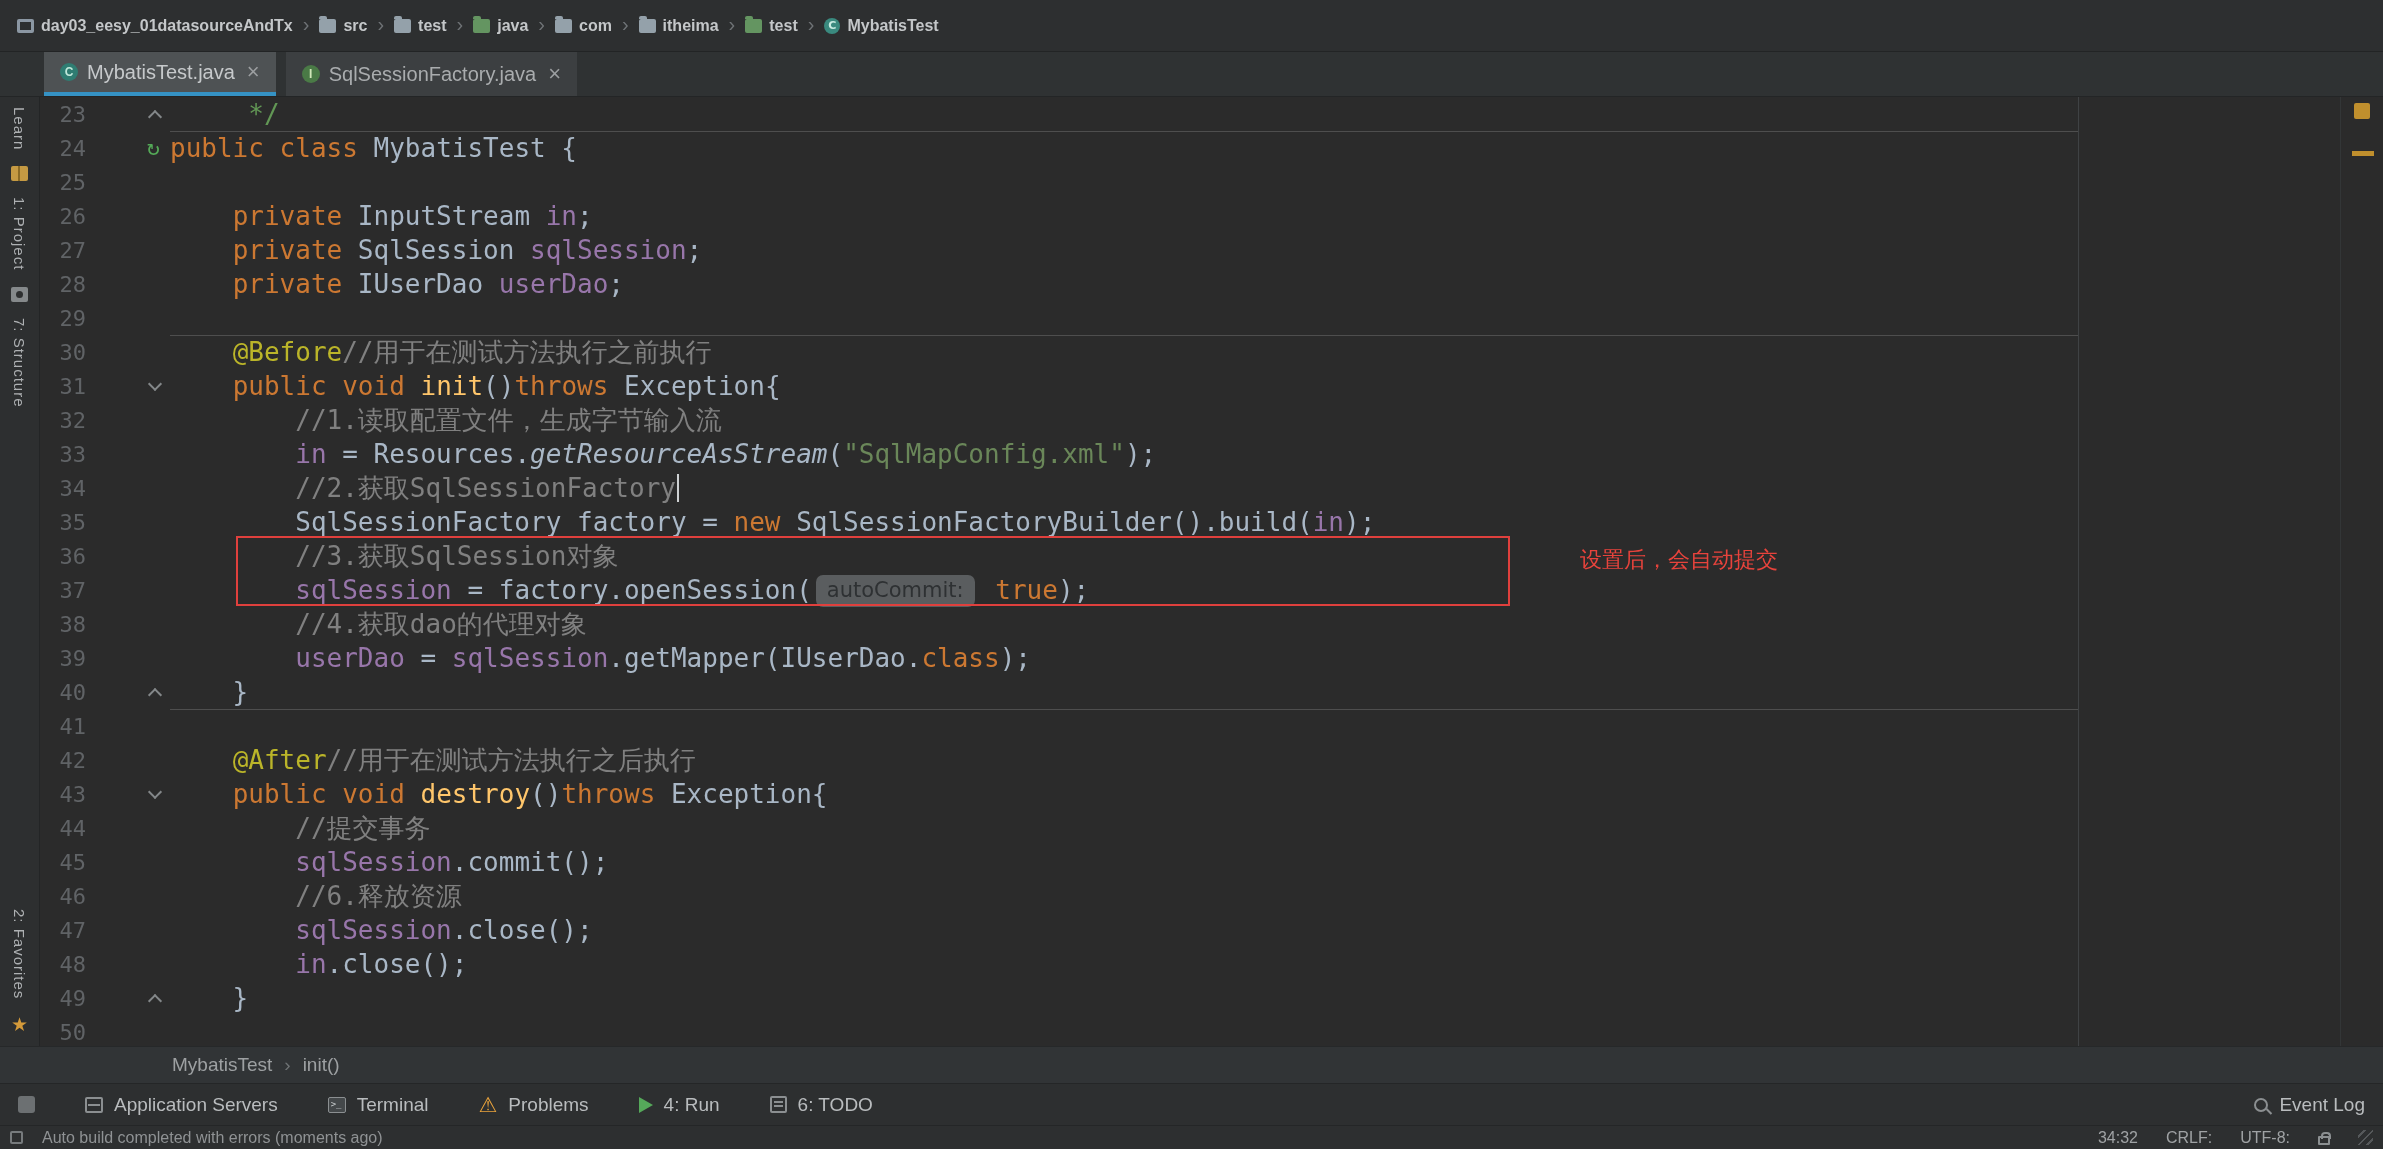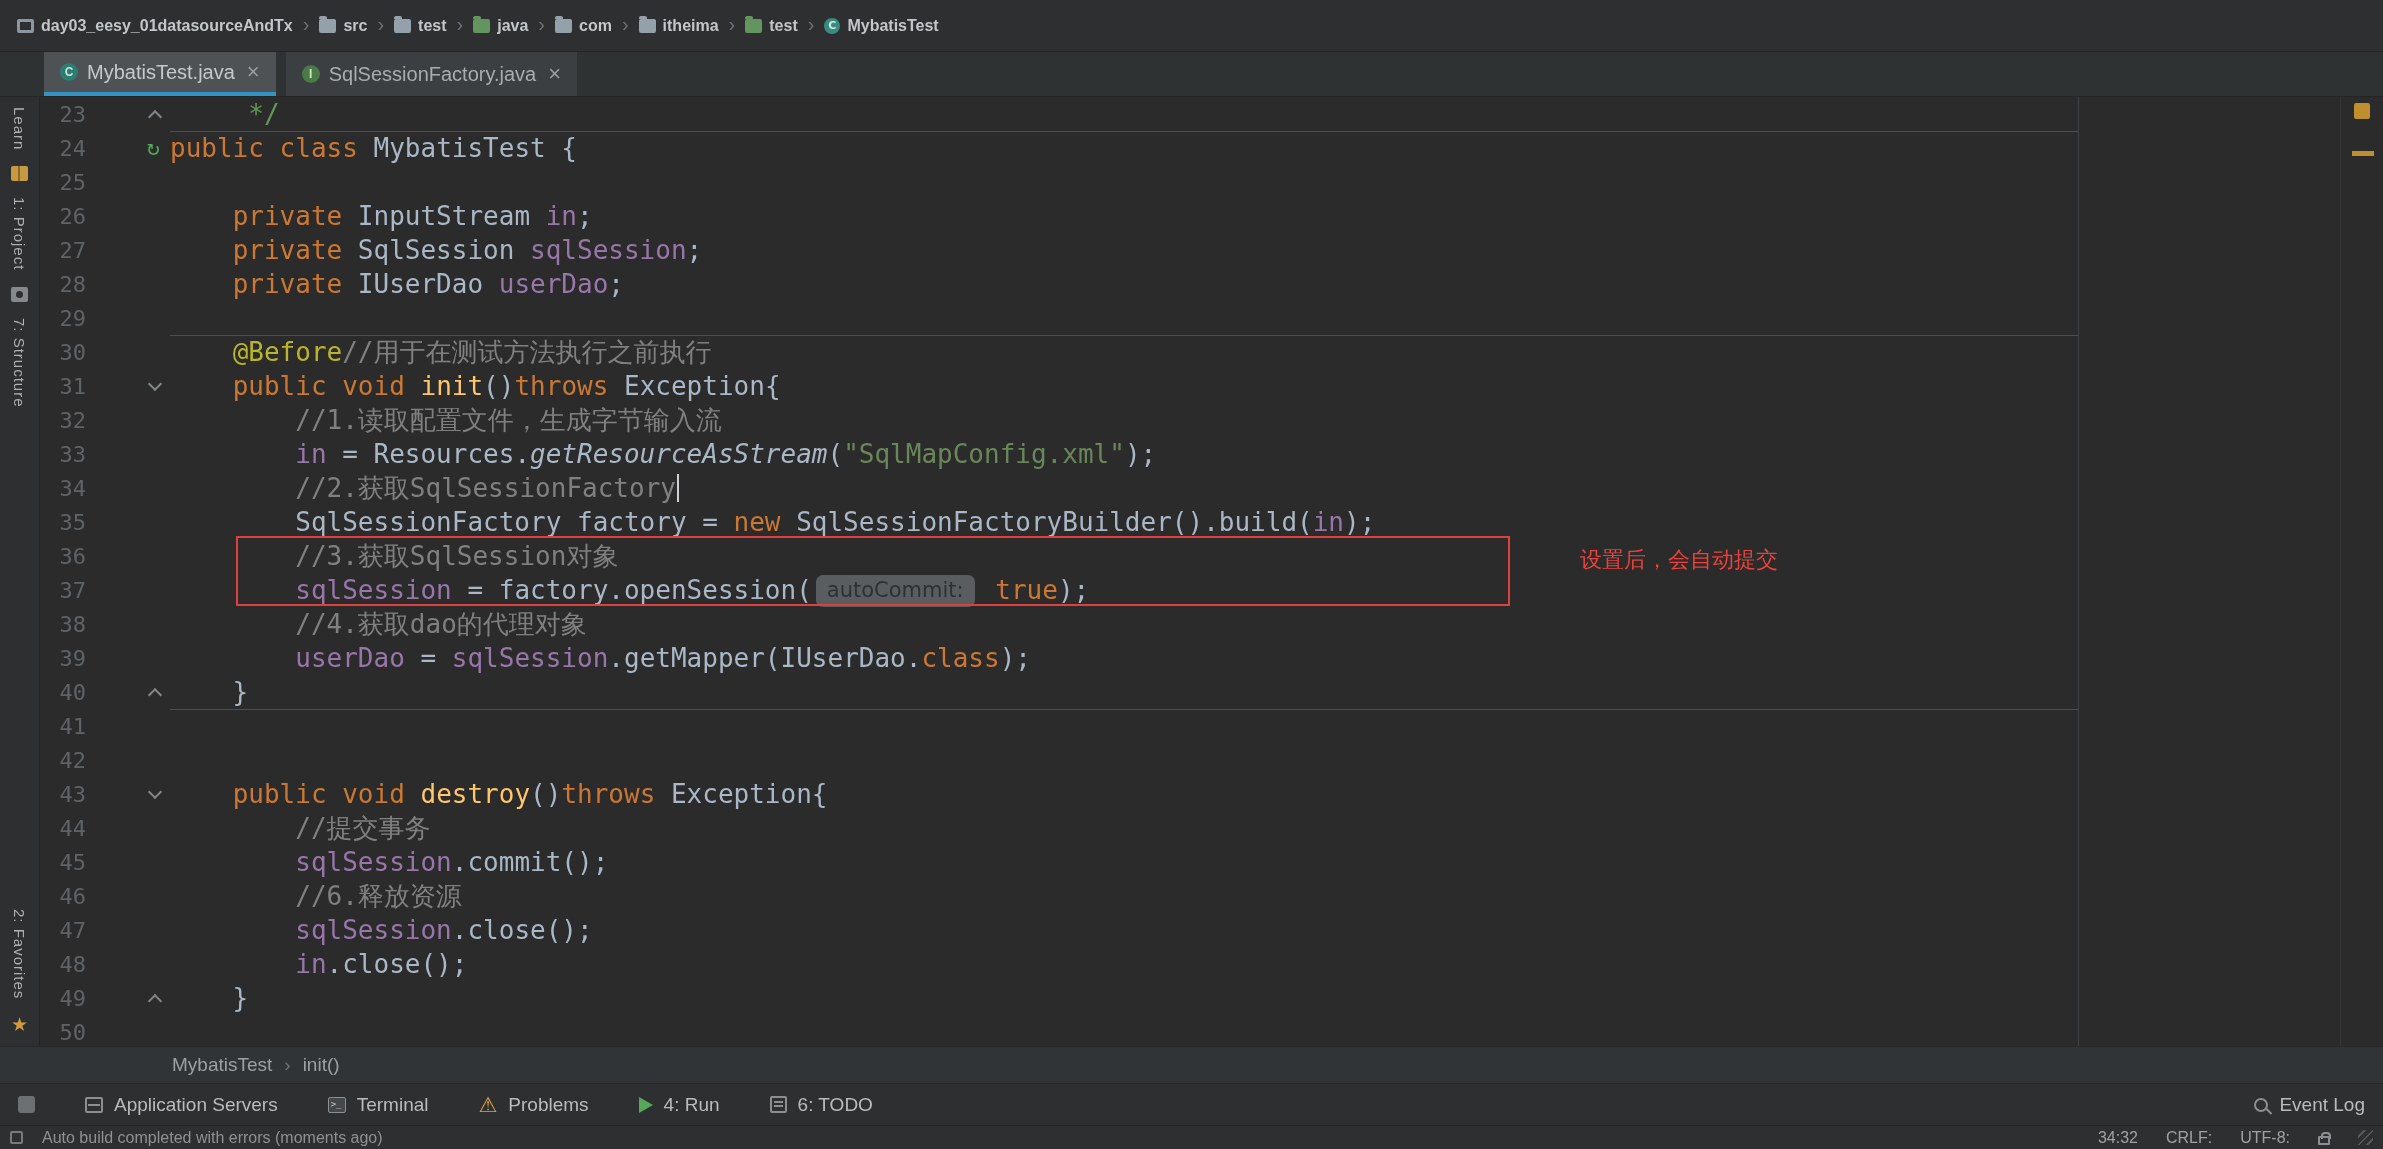--- a/index.html
+++ b/index.html
@@ -287,20 +287,21 @@
               <span class="code"><span class="tk-p">    }</span></span>
             </div>
             <div class="line sep-top">
               <span class="lnum">41</span>
               <span class="fold"></span>
               <span class="code"></span>
             </div>
             <div class="line">
               <span class="lnum">42</span>
               <span class="fold"></span>
+              <span class="code"><span class="tk-p">    </span><span class="tk-a">@After</span><span class="tk-c">//用于在测试方法执行之后执行</span></span>
             </div>
             <div class="line">
               <span class="lnum">43</span>
               <span class="fold">
                 <span class="chev chev-down"></span>
               </span>
               <span class="code"><span class="tk-p">    </span><span class="tk-k">public</span><span class="tk-p"> </span><span class="tk-k">void</span><span class="tk-p"> </span><span class="tk-m">destroy</span><span class="tk-p">()</span><span class="tk-k">throws</span><span class="tk-p"> Exception{</span></span>
             </div>
             <div class="line">
               <span class="lnum">44</span>

